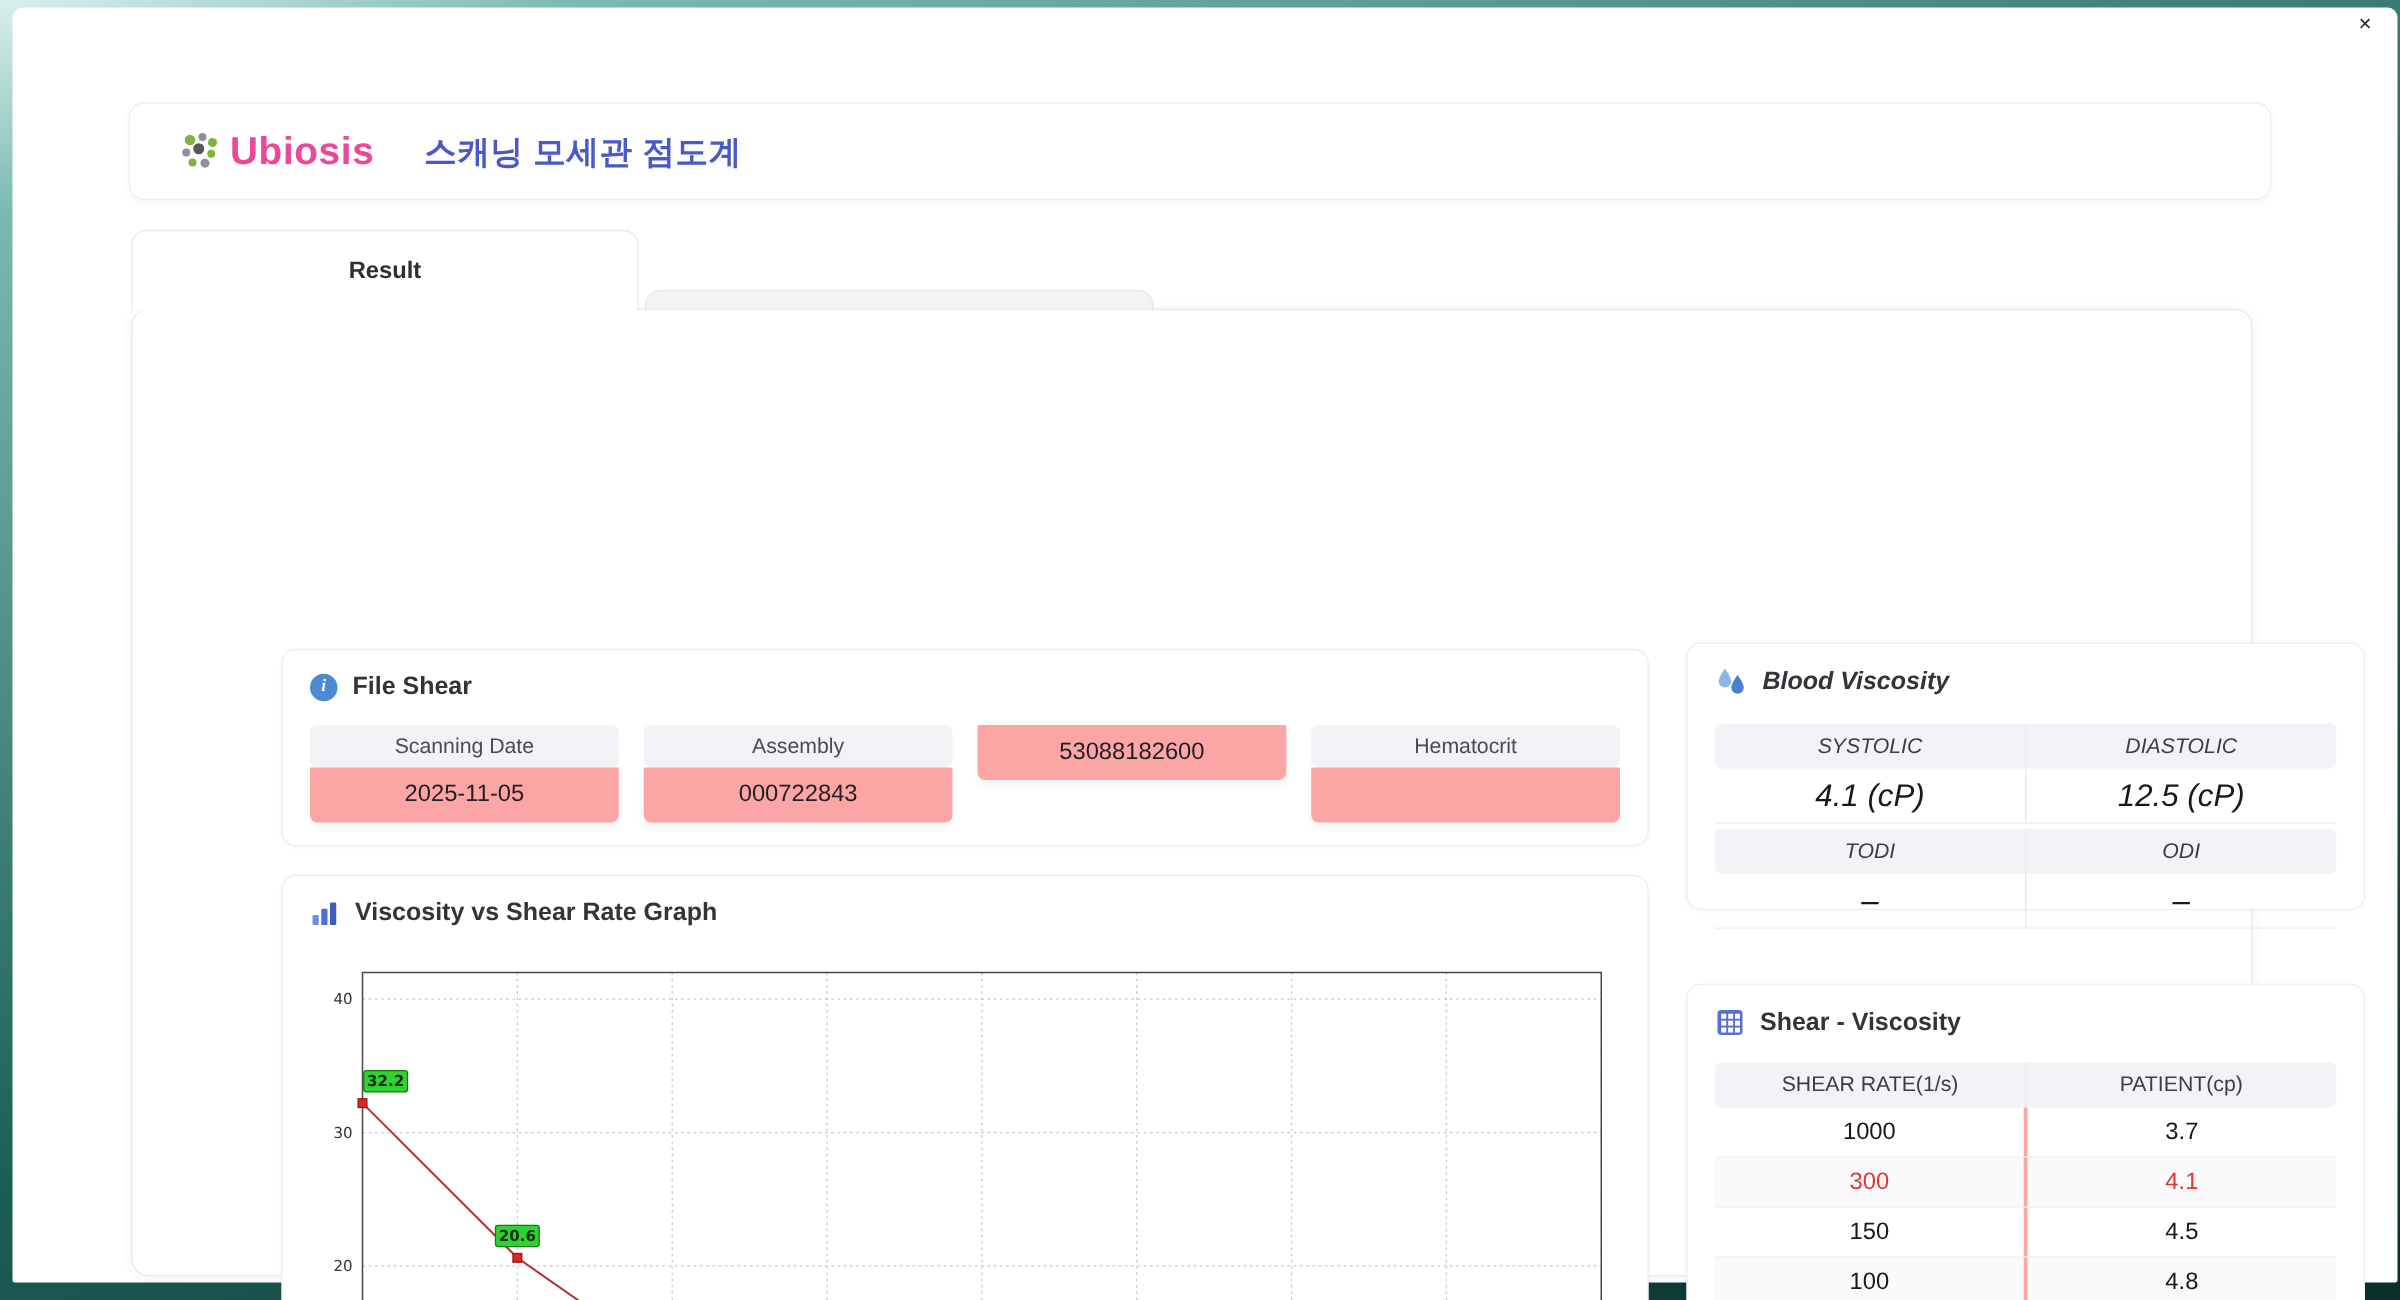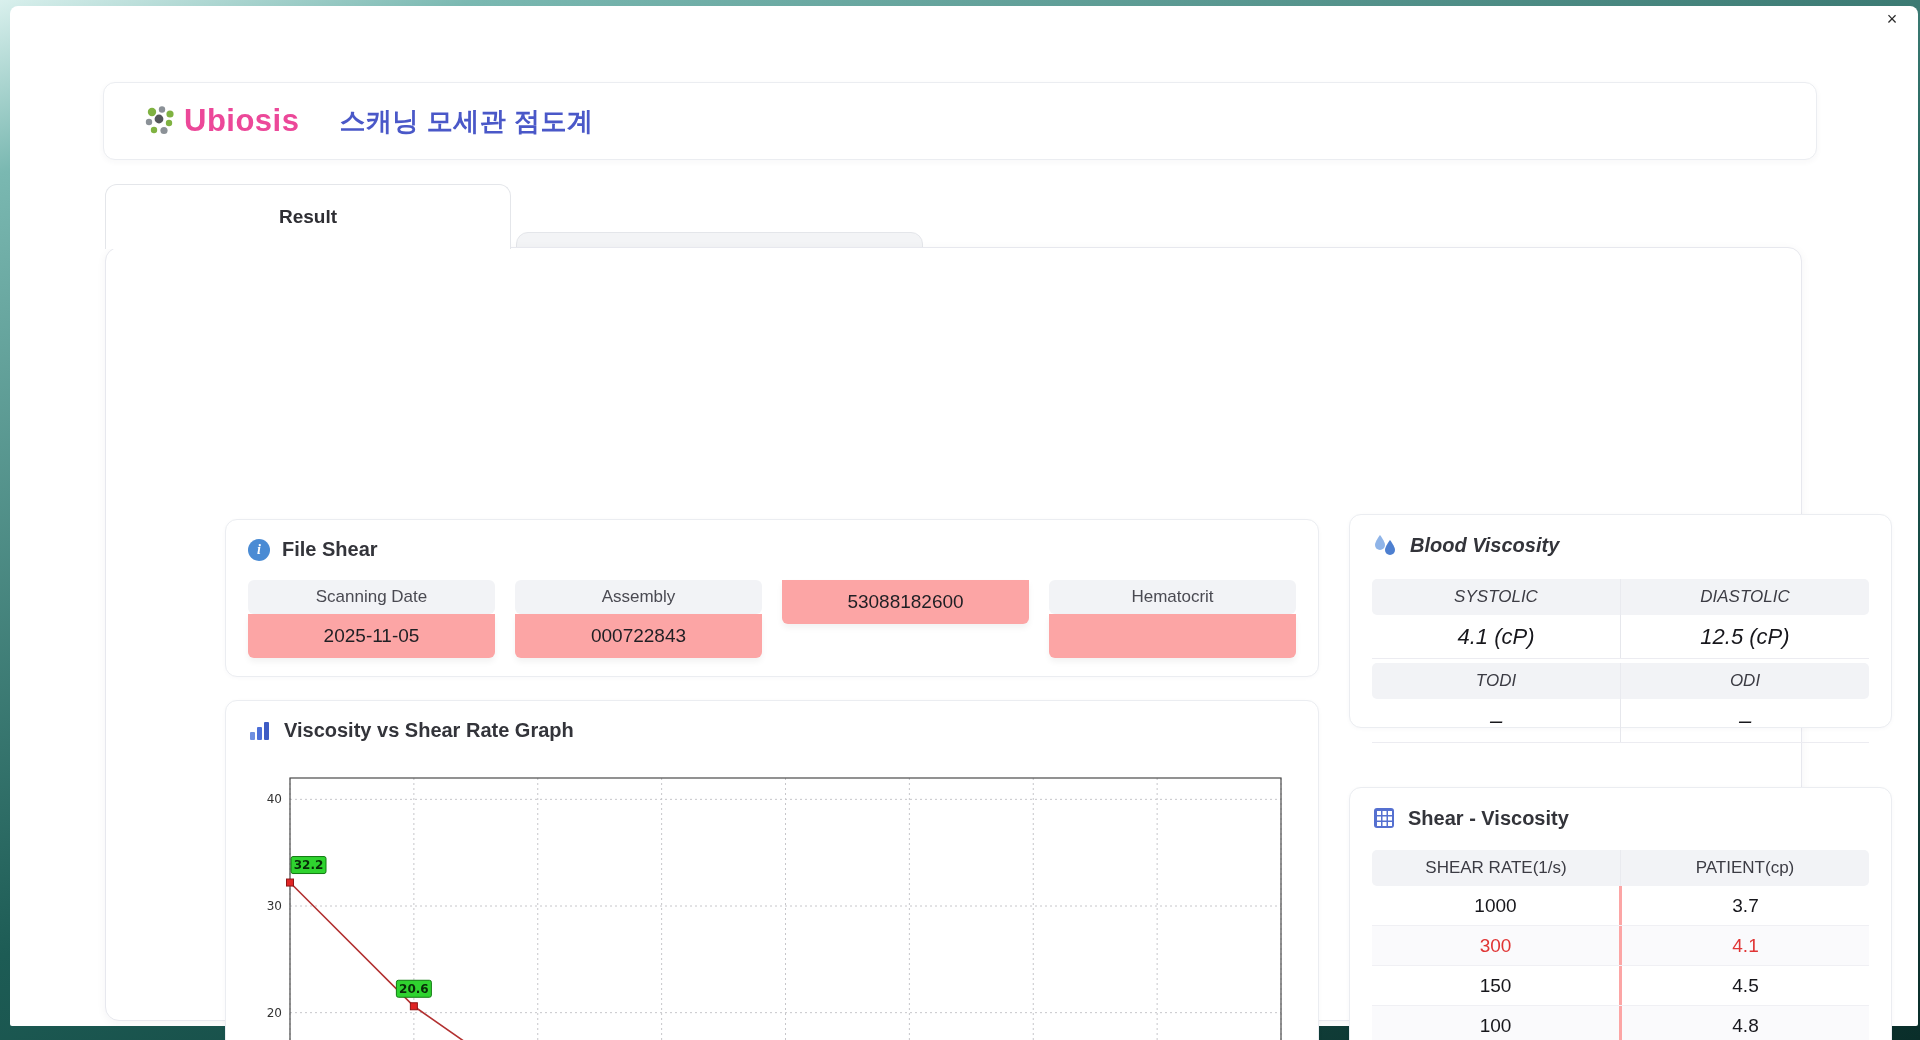--- a/index.html
+++ b/index.html
@@ -79,21 +79,21 @@
   .plabel { font:bold 12px "DejaVu Sans", sans-serif; fill:#082c08; }
   .xtick, .ytick { font:12px "DejaVu Sans", sans-serif; fill:#333; }
   
   .bv-card { left:1243px; top:266px; width:543px; height:214px;font-style:italic; }
   .bv-table { position:absolute; left:22px; right:22px; top:60px; }
   .bv-row { display:flex; text-align:center; }
   .bv-row > div { flex:1; }
   .bv-row > div:first-child { border-right:1px solid #e6e7ec; }
   .bv-head { background:#f2f3f6; border-radius:5px; height:36px; line-height:36px; font-size:17px; color:#3c3c44; margin-top:4px;justify-content:center; }
   .bv-head > div:first-child { border-right:1px solid #e9eaef; }
-  .bv-vals { height:44px; line-height:44px; font-size:22px; color:#17171c; border-bottom:1px solid #ececf1; }
+  .bv-vals { height:44px; line-height:44px; font-size:25px; color:#17171c; border-bottom:1px solid #ececf1; }
   
   .shear-card { left:1243px; top:539px; width:543px; height:476px; }
   .sv-table { position:absolute; left:22px; right:22px; top:62px; }
   .sv-head { display:flex; background:#f2f3f6; border-radius:5px; height:36px; line-height:36px; font-size:17px; color:#3c3c44; text-align:center; }
   .sv-head > div { flex:1;text-align:center; }
   .sv-head > div:first-child { border-right:1px solid #e9eaef; }
   .sv-row { display:flex; height:40px; line-height:40px; font-size:19px; color:#17171c; text-align:center; border-bottom:1px solid #f0f0f4; }
   .sv-row:nth-child(even) { background:#fafafc; }
   .sv-row > div { flex:1; }
   .sv-row > div:first-child { border-right:3px solid #fca5a5; }

